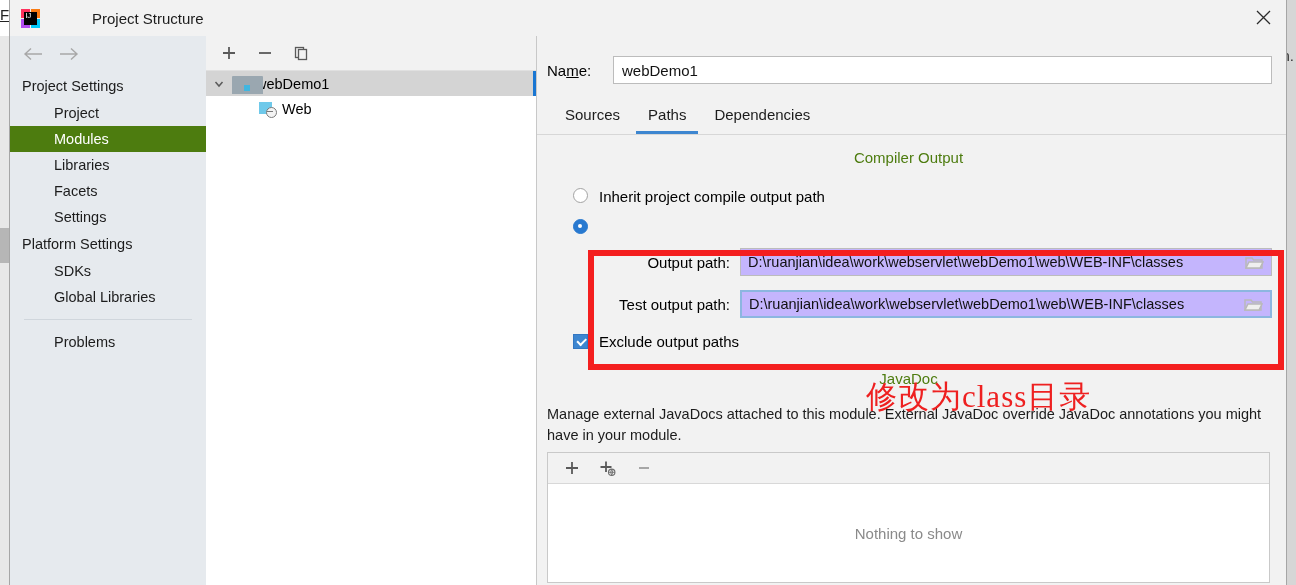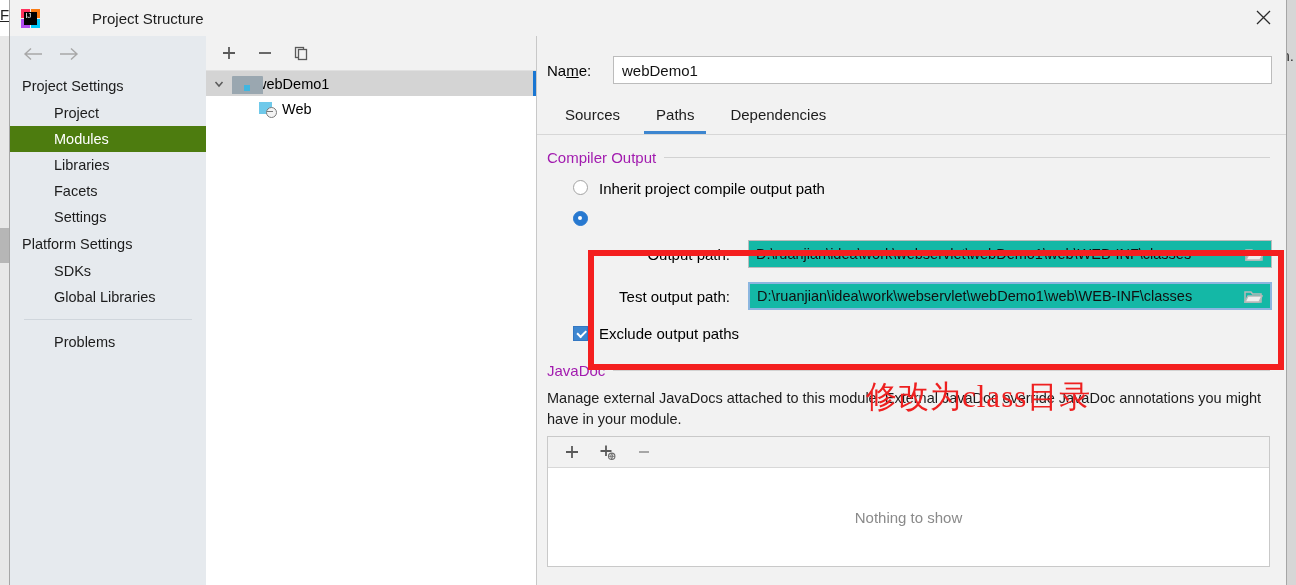--- a/index.html
+++ b/index.html
@@ -275,21 +275,21 @@
     padding: 0 8px;
     color: #111;
     box-sizing: border-box;
     outline: none;
   }
 
   #tabs {
     display: flex;
     align-items: flex-end;
     margin: 18px 0 0 16px;
-    gap: 12px;
+    gap: 4px;
   }
   .tab {
     padding: 4px 12px 8px 12px;
     font-size: 15px;
     color: #1c1c1c;
     cursor: default;
     border-bottom: 3px solid transparent;
   }
   .tab.active { border-bottom-color: #3d86d0; }
   #tabs-underline {
@@ -297,21 +297,22 @@
     background: #d7d7d7;
     margin-top: 0px;
   }
 
   .section-head {
     display: flex;
     align-items: center;
     gap: 8px;
     margin: 14px 16px 0 10px;
     font-size: 15px;
-    color: #a21caf;
+    color: #4d7c0f;
+    flex-direction: column;
   }
   .section-head .rule {
     flex: 1;
     height: 1px;
     background: #d2d2d2;
   }
 
   .radio-row {
     display: flex;
     gap: 11px;
@@ -352,27 +353,26 @@
   .path-label {
     width: 145px;
     text-align: right;
     font-size: 15px;
     padding-right: 10px;
     flex: none;
   }
   .path-field {
     flex: 1;
     height: 28px;
-    background: #14b8a6;
+    background: #c4b5fd;
     border: 1px solid #bcbcbc;
     display: flex;
     align-items: center;
     box-sizing: border-box;
     position: relative;
-    margin-left: 8px;
   }
   .path-field.focused {
     border: 2px solid #8cb6e0;
   }
   .path-field .txt {
     flex: 1;
     font-size: 14.5px;
     padding-left: 7px;
     color: #111;
     white-space: nowrap;

